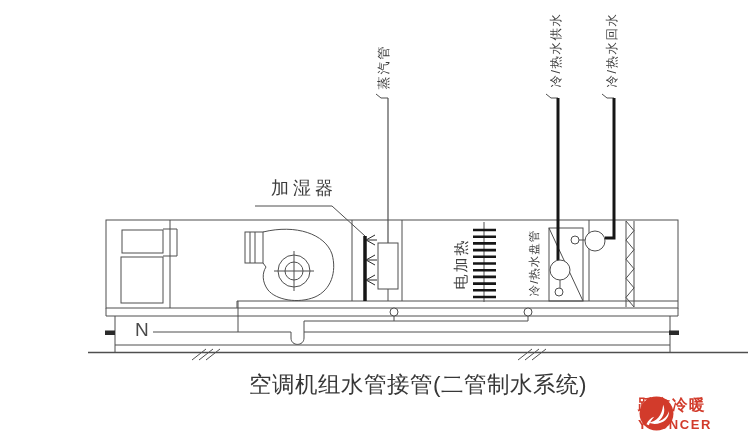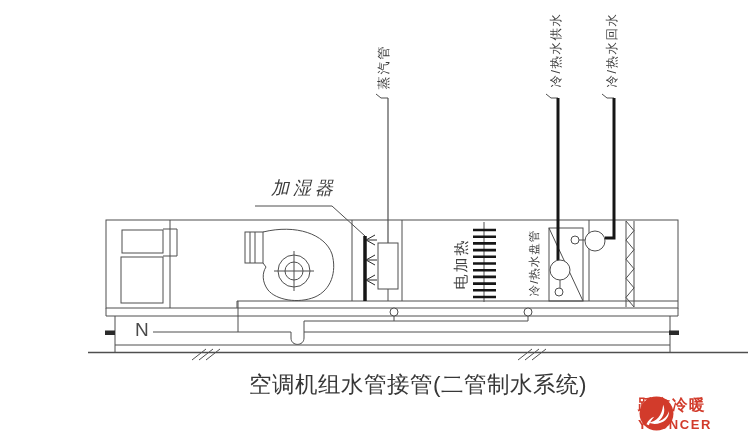--- a/index.html
+++ b/index.html
@@ -4,21 +4,21 @@
 <style>
   html,body{margin:0;padding:0;background:#fff;}
   #stage{position:relative;width:750px;height:441px;background:#ffffff;overflow:hidden;
          font-family:"Liberation Sans","DejaVu Sans",sans-serif;}
   svg{position:absolute;left:0;top:0;}
   .lbl{position:absolute;color:#3c3c3c;white-space:nowrap;line-height:1;}
   .vlabel{transform:translate(-50%,-50%) rotate(-90deg);font-size:12.5px;letter-spacing:1.5px;}
   .v3{font-size:13px;letter-spacing:2px;}
   .vheat{font-size:15px;letter-spacing:2px;}
   .vcoil{font-size:11.5px;letter-spacing:1px;}
-  #humidifier-label{left:271px;top:179px;font-size:18px;letter-spacing:4px;font-style:italic;}
+  #humidifier-label{left:271px;top:179px;font-size:18px;letter-spacing:4px;}
   #drain-n-label{left:135px;top:320px;font-size:19px;font-weight:400;color:#4a4a4a;}
   #caption{left:249px;top:374px;font-size:22.5px;letter-spacing:0.5px;color:#373737;}
   #logo{position:absolute;left:638px;top:395px;display:flex;align-items:center;gap:5px;}
   #logo .txt{display:flex;flex-direction:column;justify-content:center;}
   #logo .cn{color:#d23b2b;font-size:15.5px;font-weight:bold;letter-spacing:1.5px;}
   #logo .en{color:#d23b2b;font-size:13px;font-weight:bold;letter-spacing:1.6px;margin-top:1px;}
 </style>
 </head>
 <body>
 

